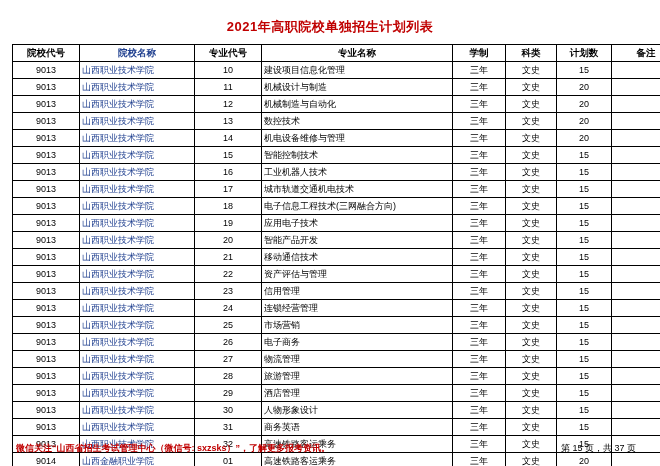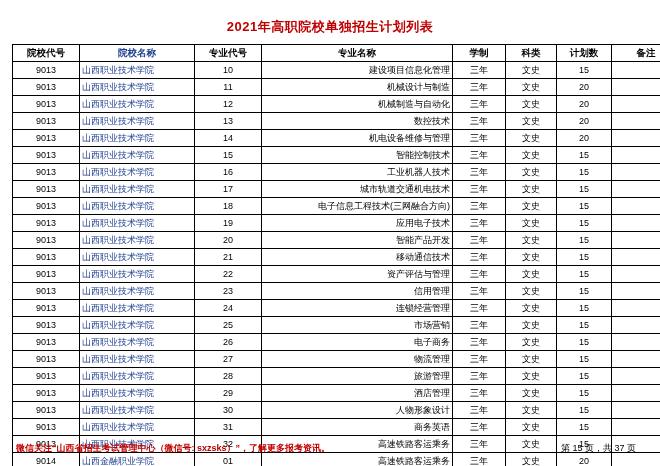--- a/index.html
+++ b/index.html
@@ -46,21 +46,21 @@
     white-space: nowrap;
   }
   table.plan th {
     font-weight: bold;
     text-align: center;
     font-size: 9.5px;
   }
   .c-code    { width: 62px;  text-align: center; margin-left: 8px; }
   .c-school  { width: 110px; color: #1f3f8f; }
   .c-majcode { width: 62px;  text-align: center; border-radius: 7px; }
-  .c-major   { width: 186px; text-align: right; padding-left: 8px; }
+  .c-major   { width: 186px; text-align: left; padding-left: 8px; }
   .c-len     { width: 48px;  text-align: center; margin-top: 28px; }
   .c-cat     { width: 46px;  text-align: center; }
   .c-num     { width: 50px;  text-align: center; }
   .c-remark  { width: 64px;  text-align: center; }
   .footer {
     position: absolute;
     left: 16px;
     right: 24px;
     bottom: 8px;
     height: 16px;

